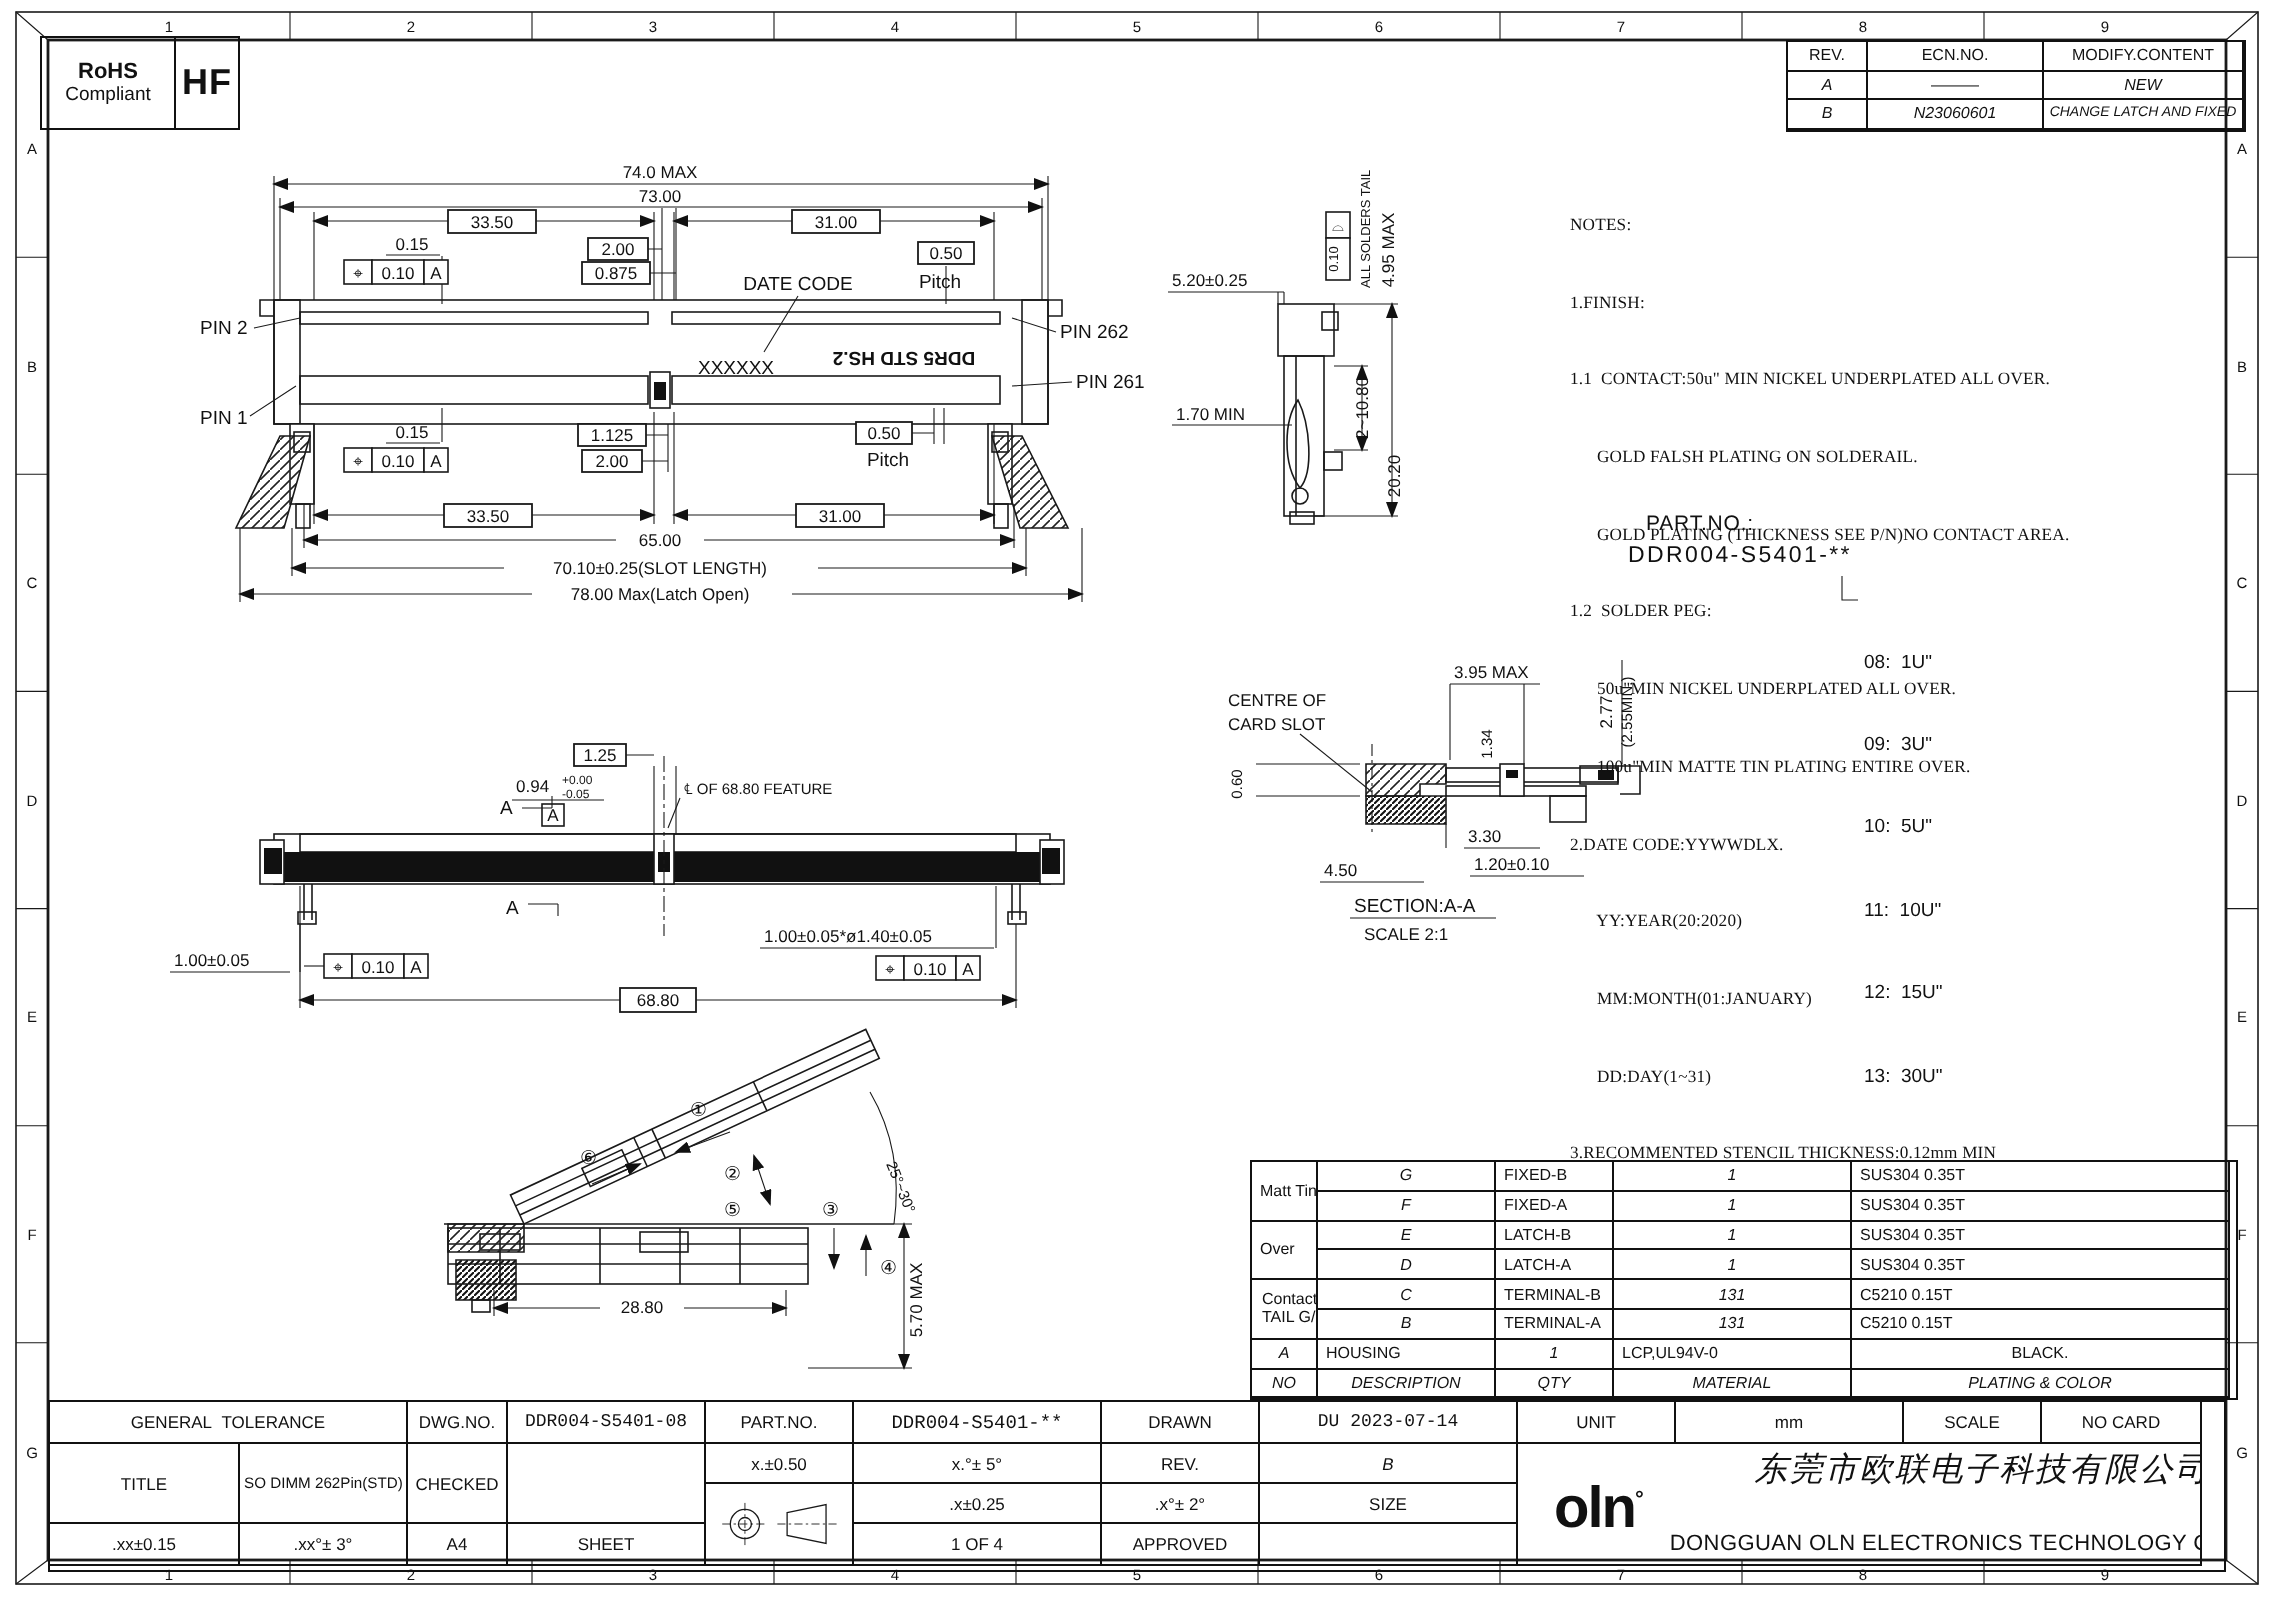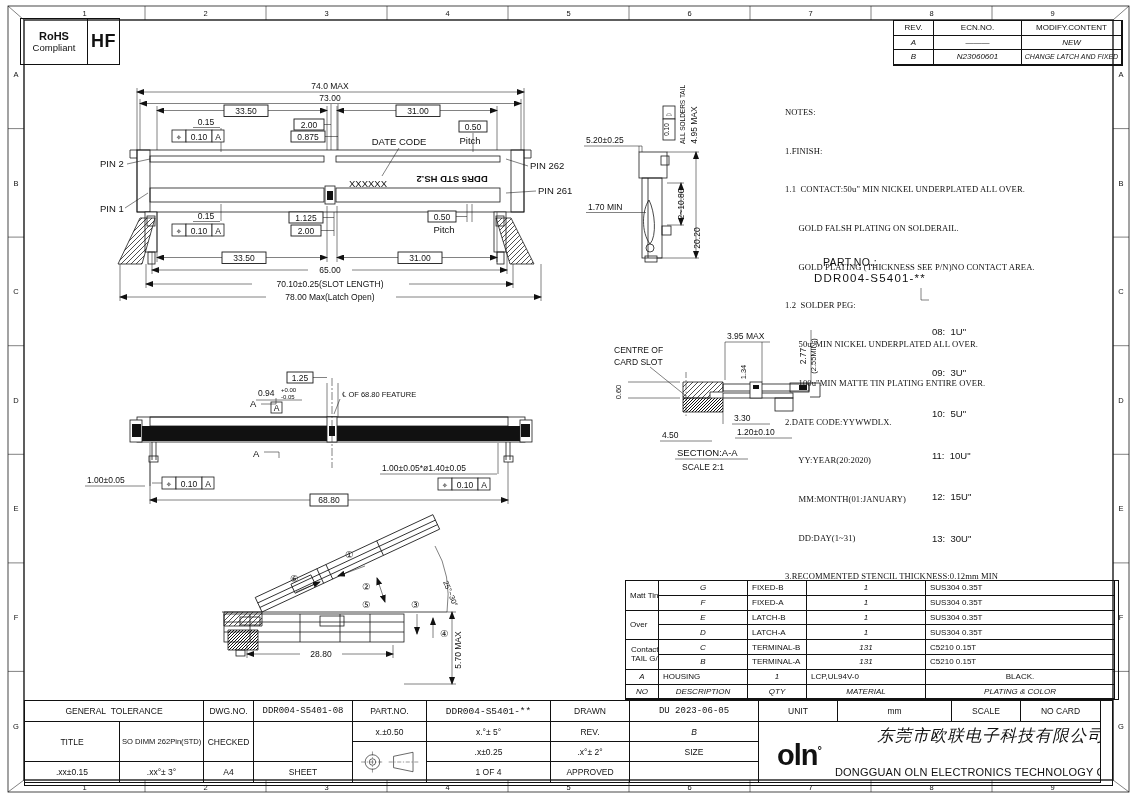--- a/index.html
+++ b/index.html
@@ -485,21 +485,21 @@
 
 <div class="ov tb">
   <div class="cell" style="grid-column:1/3">
     <span>GENERAL</span>&nbsp;&nbsp;<span>TOLERANCE</span>
   </div>
   <div class="cell">DWG.NO.</div>
   <div class="cell" style="font-family:'Liberation Mono',monospace;font-size:9px">DDR004-S5401-08</div>
   <div class="cell">PART.NO.</div>
   <div class="cell" style="font-family:'Liberation Mono',monospace;font-size:9.5px">DDR004-S5401-**</div>
   <div class="cell">DRAWN</div>
-  <div class="cell" style="font-family:'Liberation Mono',monospace;font-size:9px">DU 2023-06-05</div>
+  <div class="cell" style="font-family:'Liberation Mono',monospace;font-size:9px">DU 2023-07-14</div>
   <div class="cell">UNIT</div>
   <div class="cell">mm</div>
   <div class="cell">SCALE</div>
   <div class="cell">NO CARD</div>
 
   <div class="cell">x.±0.50</div>
   <div class="cell">x.°± 5°</div>
   <div class="cell">REV.</div>
   <div class="cell ital">B</div>
   <div class="cell" style="grid-row:2/4">TITLE</div>

